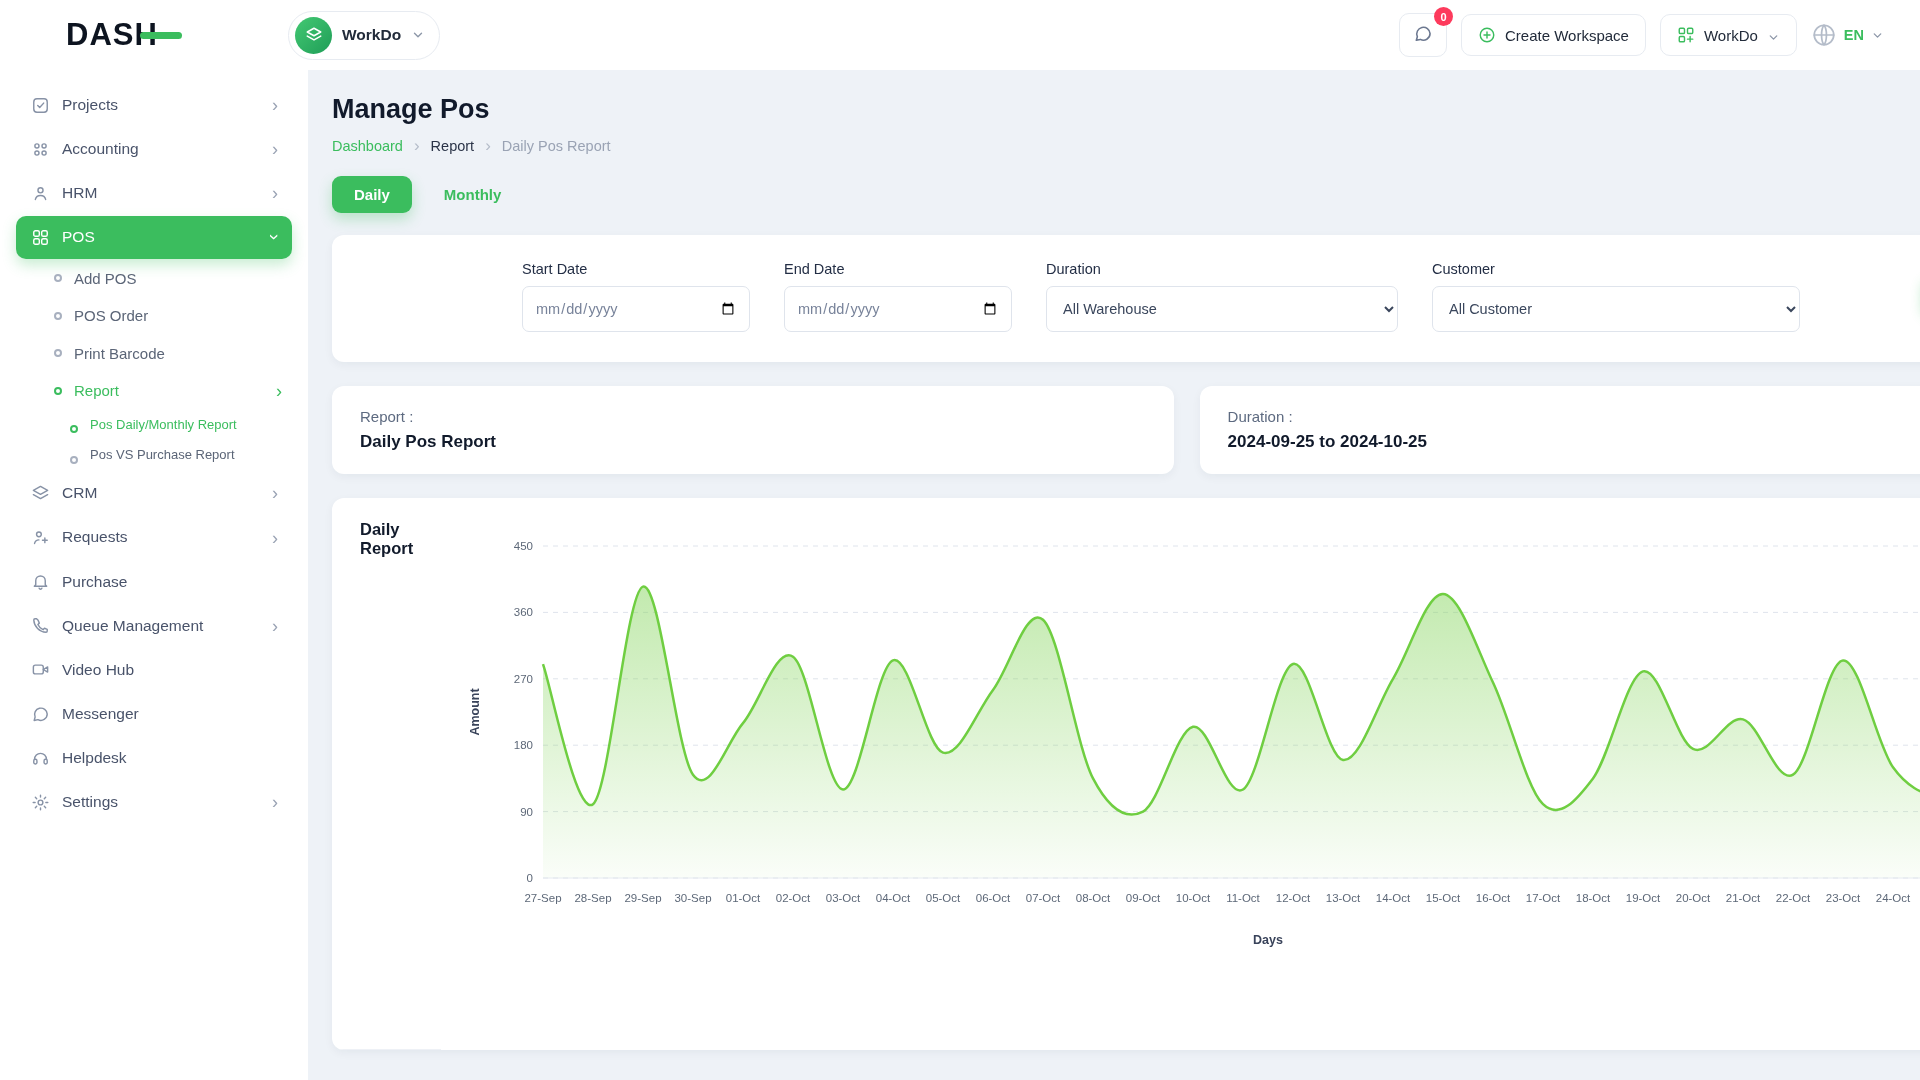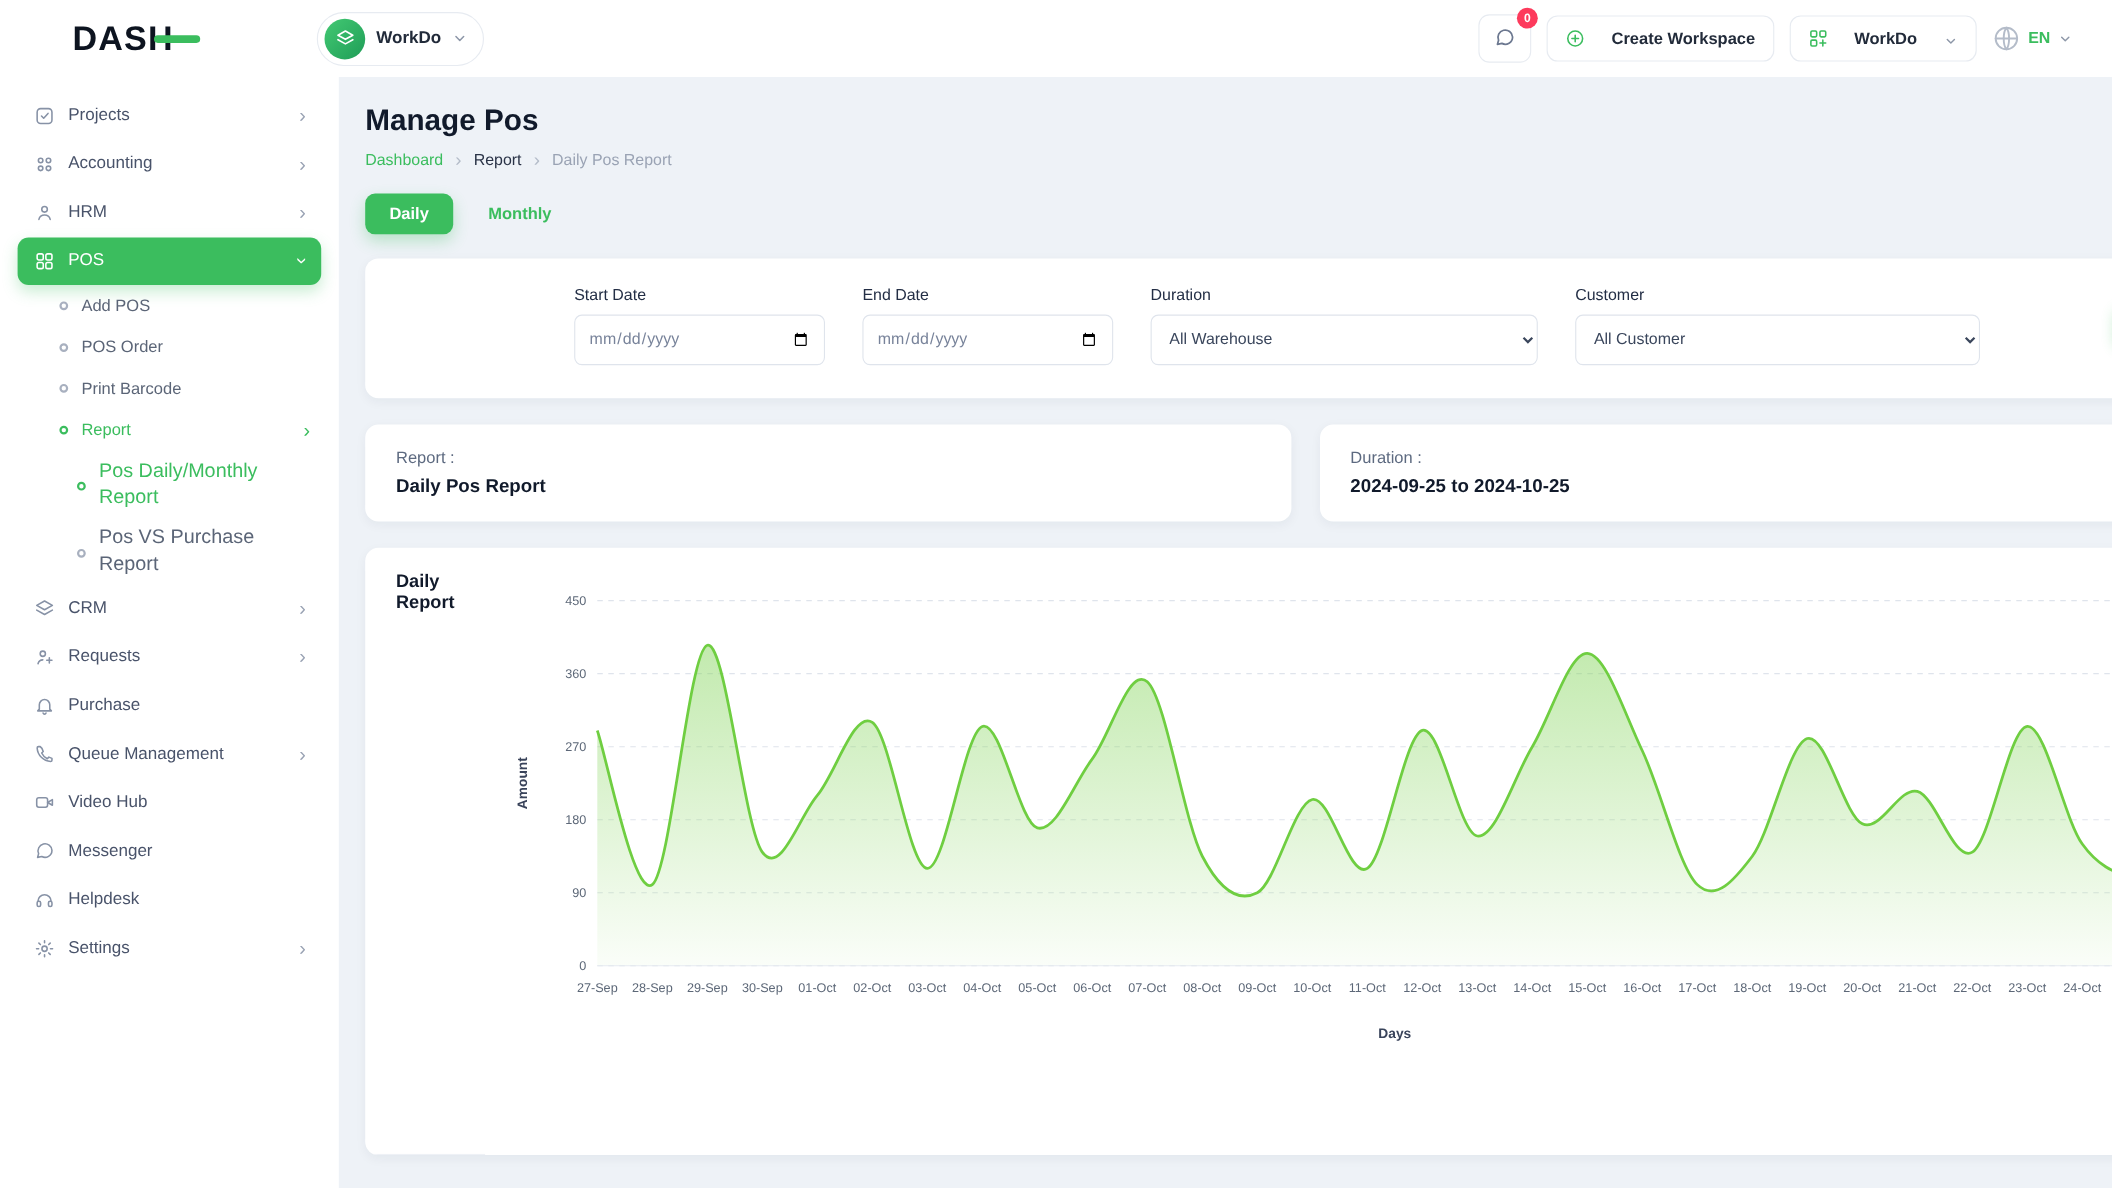--- a/index.html
+++ b/index.html
@@ -12,39 +12,39 @@
   .logo-wrap{width:260px;padding-left:66px;display:flex;align-items:center}
   .logo{position:relative;font-size:31px;font-weight:800;letter-spacing:1px;color:#0d1420}
   .logo-dash{position:absolute;right:-24px;top:15px;width:42px;height:7px;border-radius:4px;background:var(--green)}
   .ws-pill{margin-left:28px;display:flex;align-items:center;gap:10px;border:1px solid var(--border);border-radius:999px;padding:5px 14px 5px 6px;background:#fff;cursor:pointer}
   .ws-avatar{width:37px;height:37px;border-radius:50%;background:linear-gradient(135deg,#43c973,#1f9d57);display:grid;place-items:center;color:#fff}
   .ws-name{font-size:15.5px;font-weight:600;color:#222b3a}
   .chev{color:#8d97a8;display:grid;place-items:center}
   .hdr-right{margin-left:auto;display:flex;align-items:center;gap:14px;padding-right:36px}
   .icon-btn{position:relative;width:48px;height:44px;border:1px solid var(--border);border-radius:10px;background:#fff;display:grid;place-items:center;color:#6c7890;cursor:pointer}
   .badge{position:absolute;top:-7px;right:-7px;min-width:19px;height:19px;border-radius:50%;background:#fd3a5c;color:#fff;font-size:11px;font-weight:700;display:grid;place-items:center}
-  .btn-outline{display:flex;align-items:flex-end;gap:24px;border:1px solid var(--border);border-radius:10px;background:#fff;padding:11px 16px;font-size:15px;font-weight:700;color:#222b3a;font-family:inherit;cursor:pointer}
+  .btn-outline{display:flex;align-items:flex-end;gap:9px;border:1px solid var(--border);border-radius:10px;background:#fff;padding:11px 16px;font-size:15px;font-weight:400;color:#222b3a;font-family:inherit;cursor:pointer}
   .btn-outline .gi{color:var(--green);display:grid;place-items:center}
   .lang{display:flex;align-items:center;gap:7px;cursor:pointer}
   .lang .globe{color:#b4bcc9;display:grid;place-items:center}
   .lang-code{color:var(--green);font-size:14.5px;font-weight:700}
 
   
   .layout{display:flex;height:1010px}
   aside{width:308px;background:#fff;padding:12px 0 18px;flex:none}
   .nav-item{display:flex;align-items:center;gap:12px;margin:2px 16px;padding:11px 14px;border-radius:10px;font-size:15.5px;font-weight:500;color:#49536a;cursor:pointer}
   .nav-icon{width:20px;height:20px;color:#8792a6;display:grid;place-items:center;flex:none}
   .nav-label{line-height:1.3}
   .nav-chevron{margin-left:auto;color:#9aa3b4;font-size:18px;line-height:1}
   .nav-chevron.down{transform:rotate(90deg)}
   .nav-item.active{background:var(--green);color:#fff;box-shadow:0 6px 14px rgba(59,189,94,.28)}
   .nav-item.active .nav-icon,.nav-item.active .nav-chevron{color:#fff}
   .dot{width:8px;height:8px;border:2px solid #a8b0bf;border-radius:50%;flex:none}
   .nav-item.lvl1{margin-left:44px;padding:8px 10px;font-size:15px;color:#5b6577}
-  .nav-item.lvl2{margin-left:62px;padding:6px 8px;font-size:18px;color:#5b6577;align-items:center}
+  .nav-item.lvl2{margin-left:62px;padding:6px 8px;font-size:13px;color:#5b6577;align-items:flex-end}
   .nav-item.lvl2 .dot{margin-top:5px}
   .nav-item.green-text{color:var(--green)}
   .nav-item.green-text .dot{border-color:var(--green)}
   .nav-item.green-text .nav-chevron{color:var(--green)}
 
   main{flex:1;padding:24px 30px 30px 24px;display:flex;flex-direction:column}
   .page-head{display:flex;justify-content:space-between;align-items:flex-start}
   h1{font-size:27px;font-weight:700;color:var(--dark);margin-bottom:11px}
   .breadcrumb{display:flex;align-items:center;gap:11px;font-size:14.5px}
   .bc-link{color:var(--green);cursor:pointer}

